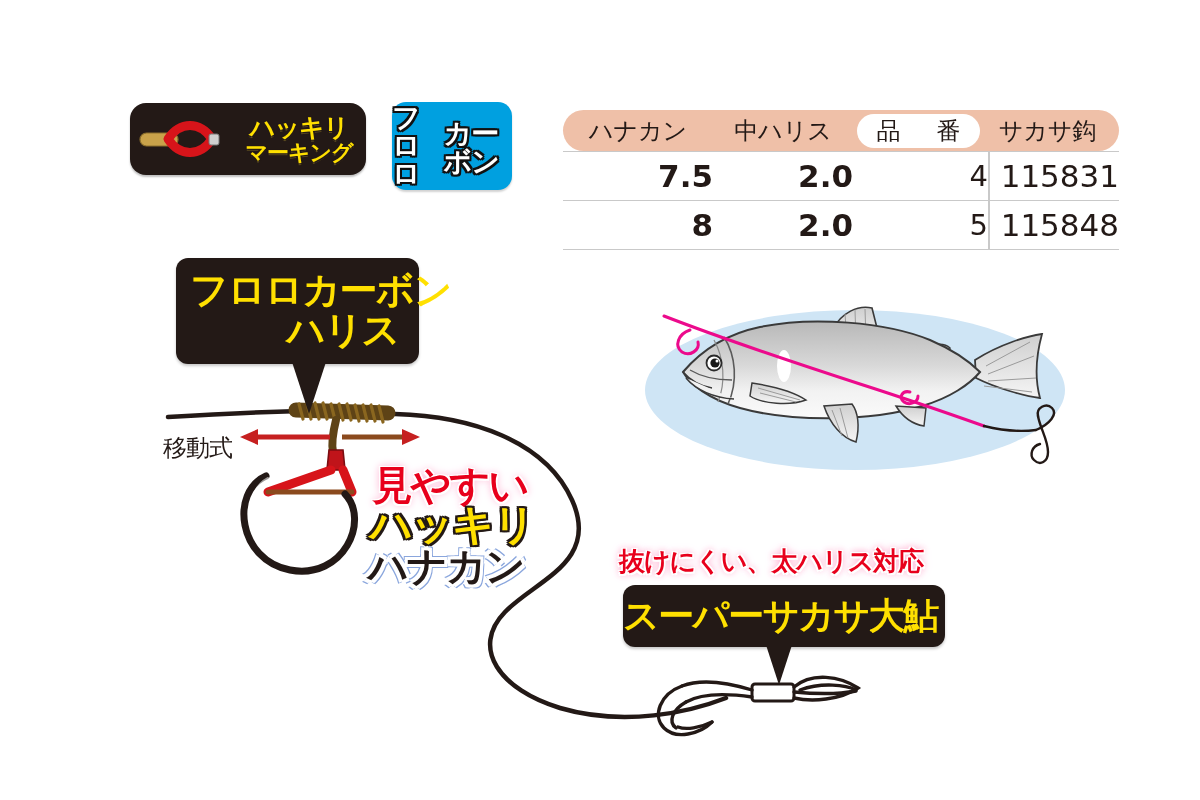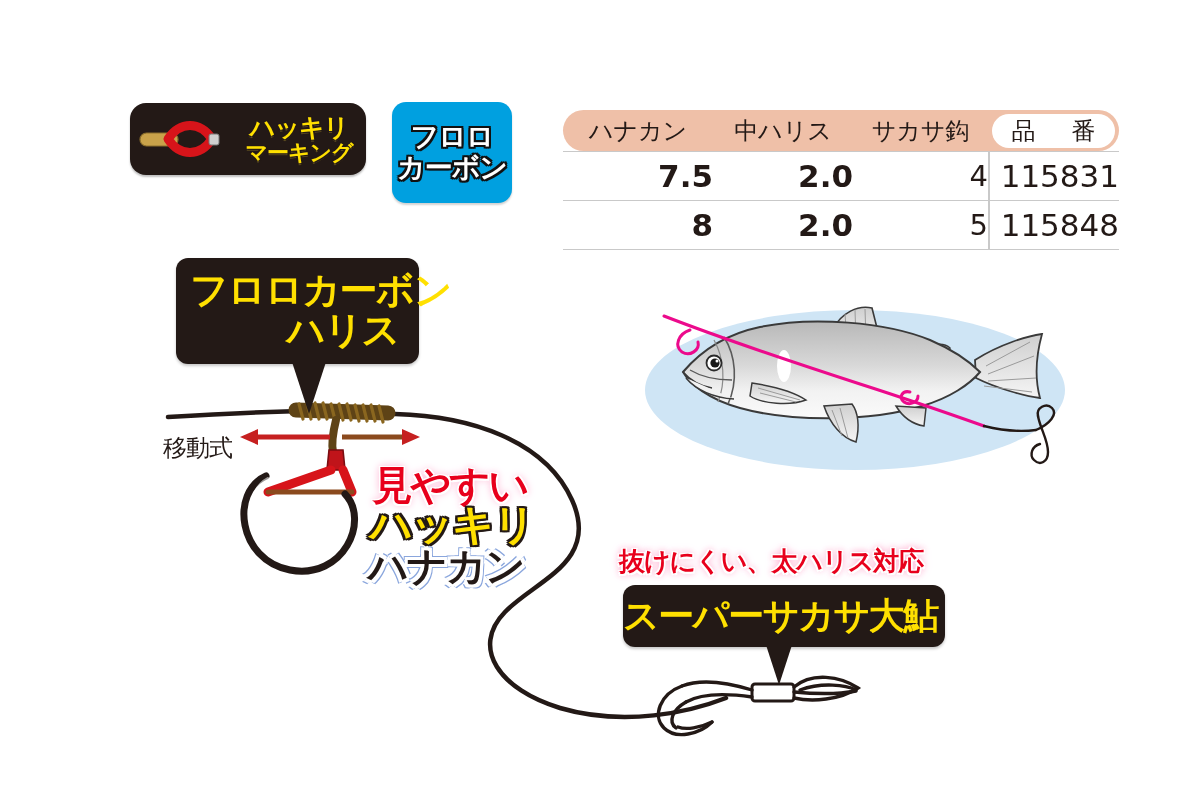--- a/index.html
+++ b/index.html
@@ -26,24 +26,24 @@
     font-family:"DejaVu Sans","Liberation Sans",sans-serif;
     text-shadow:
       -1.4px -1.4px 0 #231916, 1.4px -1.4px 0 #231916,
       -1.4px  1.4px 0 #231916, 1.4px  1.4px 0 #231916,
        0 2px 0 #5a4a20;
   }
   .mk-line.a{font-size:25px;}
   .mk-line.b{font-size:22px;margin-top:2px;}
 
   #fluoro-badge{
-    left:392px;top:102px;width:120px;height:101px;
+    left:392px;top:102px;width:120px;height:88px;
     background:#00A0E0;border-radius:14px;
     box-shadow:0 2px 2px rgba(0,0,0,.18);
-    display:flex;flex-direction:column;justify-content:center;align-items:center;
+    display:flex;justify-content:center;align-items:center;
   }
   .fb-line{
     color:#ffffff;font-weight:bold;line-height:1.0;letter-spacing:-1px;font-size:28px;
     text-shadow:
       -2px -2px 0 #111, 2px -2px 0 #111, -2px 2px 0 #111, 2px 2px 0 #111,
       -2px 0 0 #111, 2px 0 0 #111, 0 -2px 0 #111, 0 2px 0 #111;
   }
   .fb-line.b{margin-top:3px;}
 
   
@@ -176,22 +176,22 @@
 
   <div class="abs" id="fluoro-badge">
     <div class="fb-line a">フロロ</div>
     <div class="fb-line b">カーボン</div>
   </div>
 
   <div class="abs" id="spec-table">
     <div class="thead">
       <div class="th c0">ハナカン</div>
       <div class="th c1">中ハリス</div>
+      <div class="th c3">品　番</div>
       <div class="th c2">サカサ鈎</div>
-      <div class="th c3">品　番</div>
     </div>
     <div class="row first">
       <div class="td c0">7.5</div>
       <div class="td c1">2.0</div>
       <div class="td c2">4</div>
       <div class="td c3">115831</div>
       <div class="vdiv"></div>
     </div>
     <div class="row">
       <div class="td c0">8</div>

